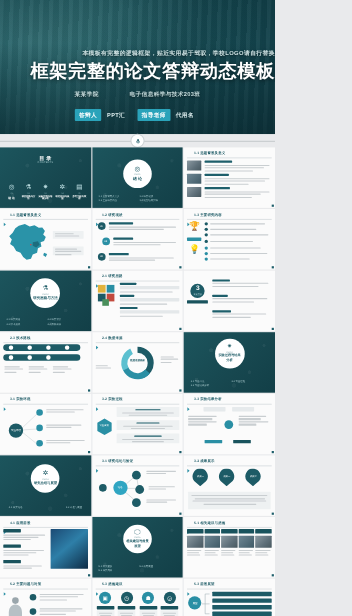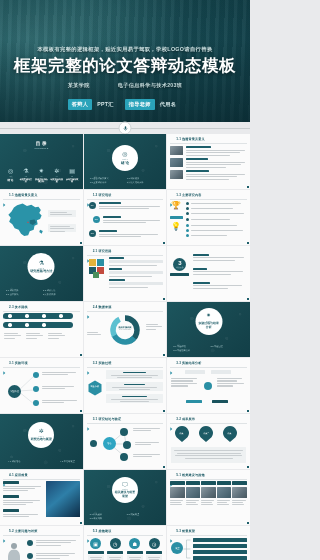--- a/index.html
+++ b/index.html
@@ -25,21 +25,21 @@
       repeating-linear-gradient(92deg, rgba(255,255,255,.045) 0px, rgba(255,255,255,.045) 3px, rgba(0,0,0,.05) 4px, rgba(0,0,0,.05) 9px),
       radial-gradient(circle at 12% 30%, rgba(120,190,190,.20), transparent 42%),
       radial-gradient(circle at 46% 8%, rgba(90,170,175,.17), transparent 40%),
       radial-gradient(circle at 78% 42%, rgba(20,70,80,.45), transparent 55%);
     filter: blur(0.3px);
   }
   .hero .vign {
     position: absolute; inset: 0;
     background: linear-gradient(180deg, rgba(10,40,46,.16) 0%, rgba(10,40,46,0) 32%, rgba(9,38,45,.42) 78%, rgba(8,36,43,.62) 100%);
   }
-  .hero-inner { position: relative; z-index: 3; text-align: center; }
+  .hero-inner { position: relative; z-index: 3; text-align: right; }
 
   .hero-sub {
     margin-top: 47px;
     font-size: 5.3px; letter-spacing: .35px; line-height: 1;
     color: #cfe3e4; font-weight: 700;
     text-shadow: 0 1px 2px rgba(0,0,0,.5);
   }
   .hero-title {
     margin-top: 5px;
     font-size: 16.5px; font-weight: 700; line-height: 1;

